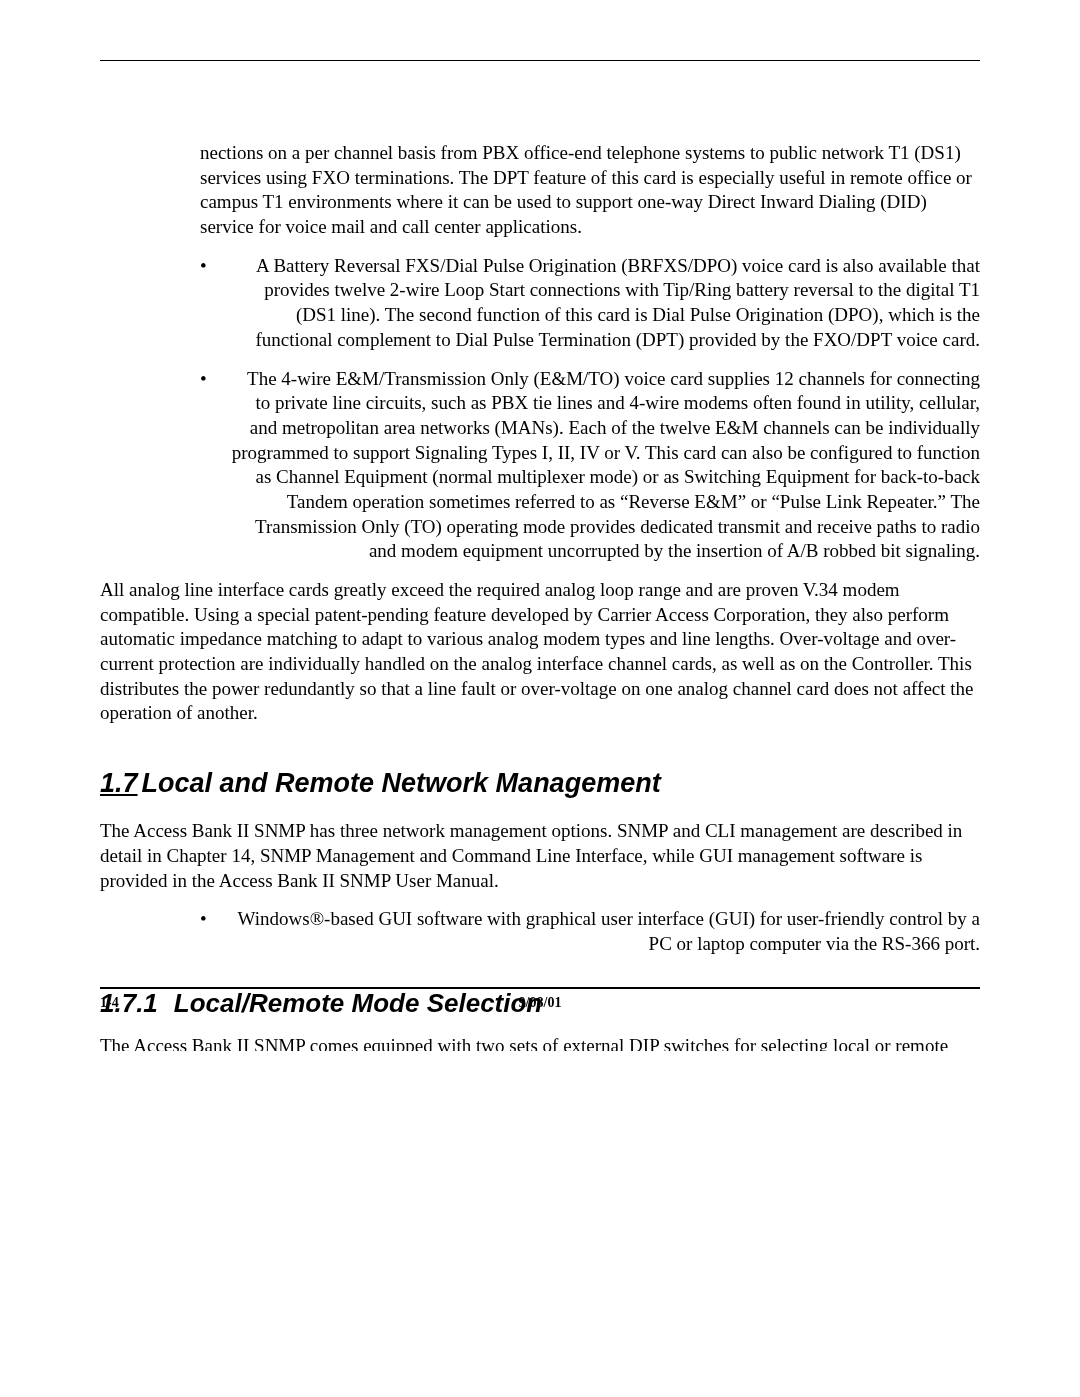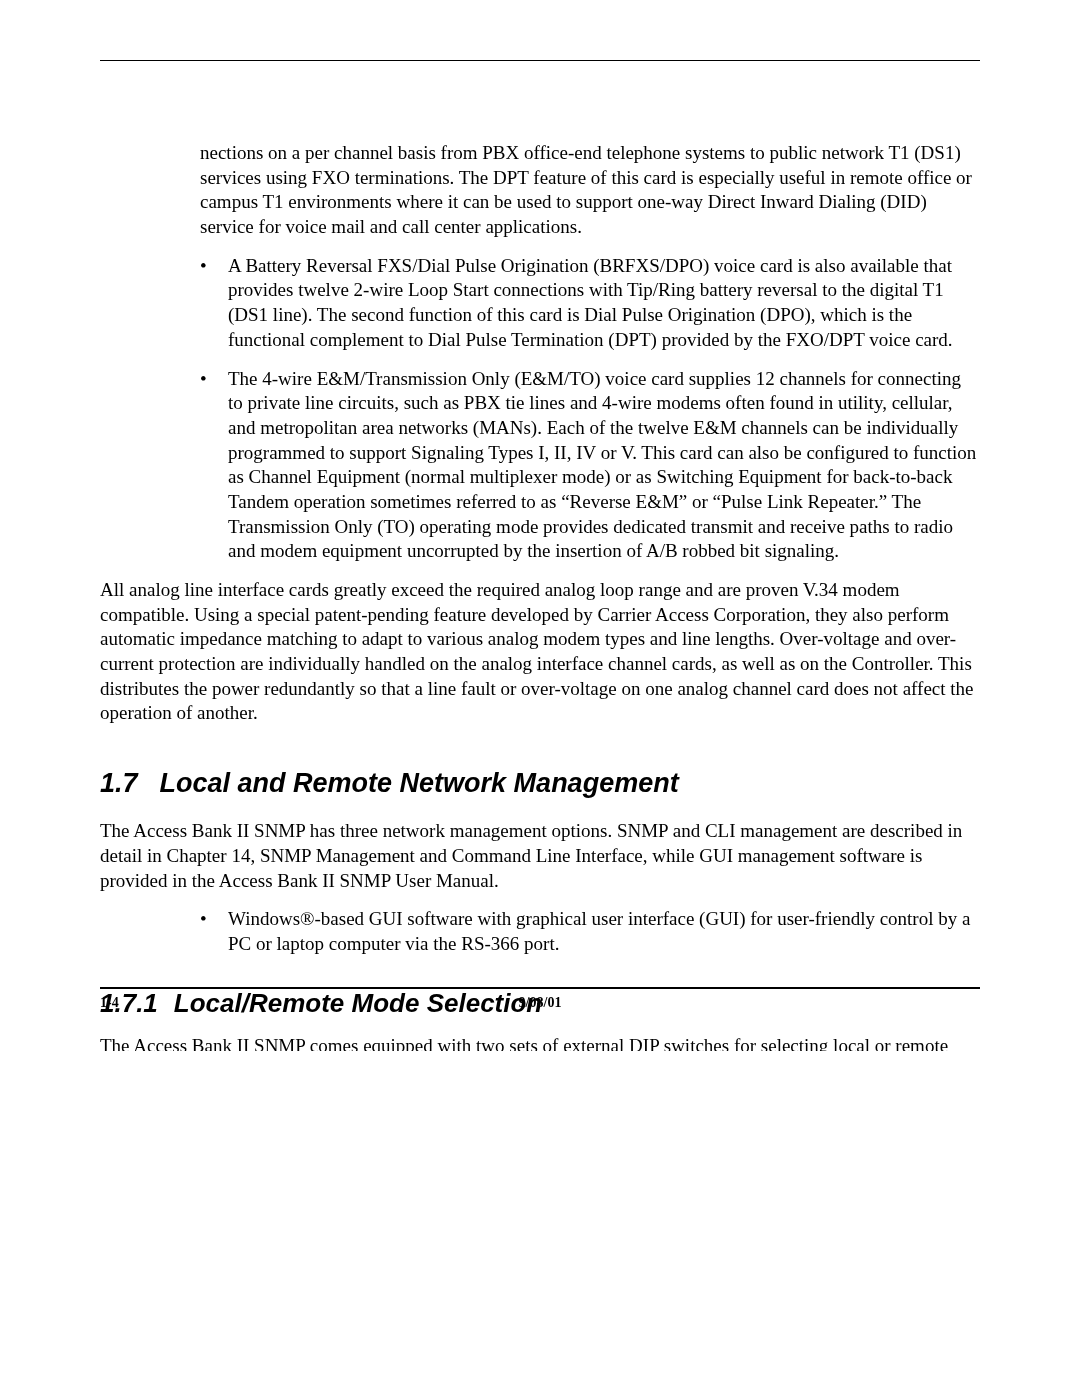--- a/index.html
+++ b/index.html
@@ -34,38 +34,40 @@
   }
   ul.bullets {
     list-style: none;
     padding: 0;
     margin: 0 0 14px 0;
   }
   ul.bullets li {
     position: relative;
     padding-left: 28px;
     margin: 0 0 14px 0;
+    text-align: right;
   }
   ul.bullets li::before {
     content: "•";
     position: absolute;
     left: 0;
     top: 0;
     font-size: 19px;
   }
   h2.section {
     font-family: Arial, Helvetica, sans-serif;
     font-weight: bold;
     font-style: italic;
     font-size: 27px;
     margin: 40px 0 18px 0;
   }
   h2.section .num {
     display: inline-block;
-    margin-right: 22px;
+    margin-right: 4px;
+    text-decoration: underline;
   }
   h3.subsection {
     font-family: Arial, Helvetica, sans-serif;
     font-weight: bold;
     font-style: italic;
     font-size: 26px;
     margin: 30px 0 14px 0;
   }
   h3.subsection .num {
     display: inline-block;

